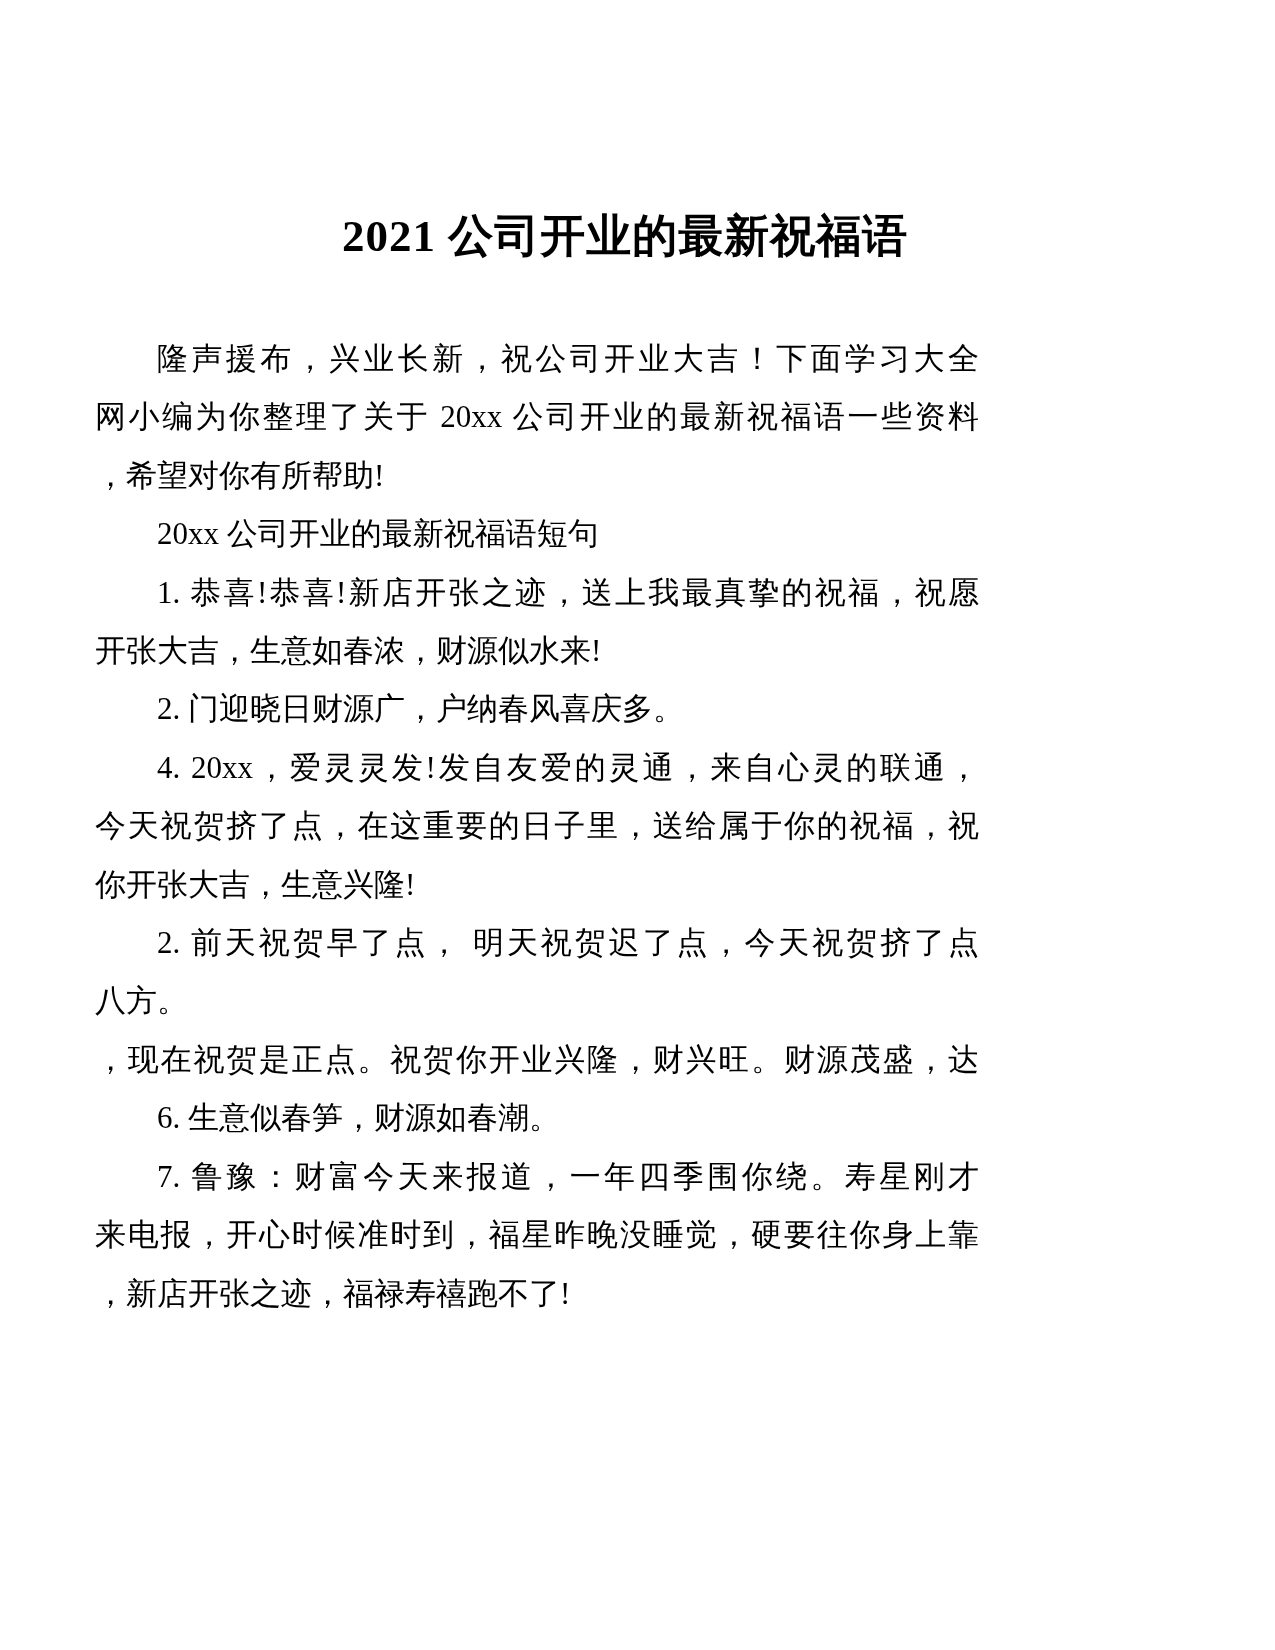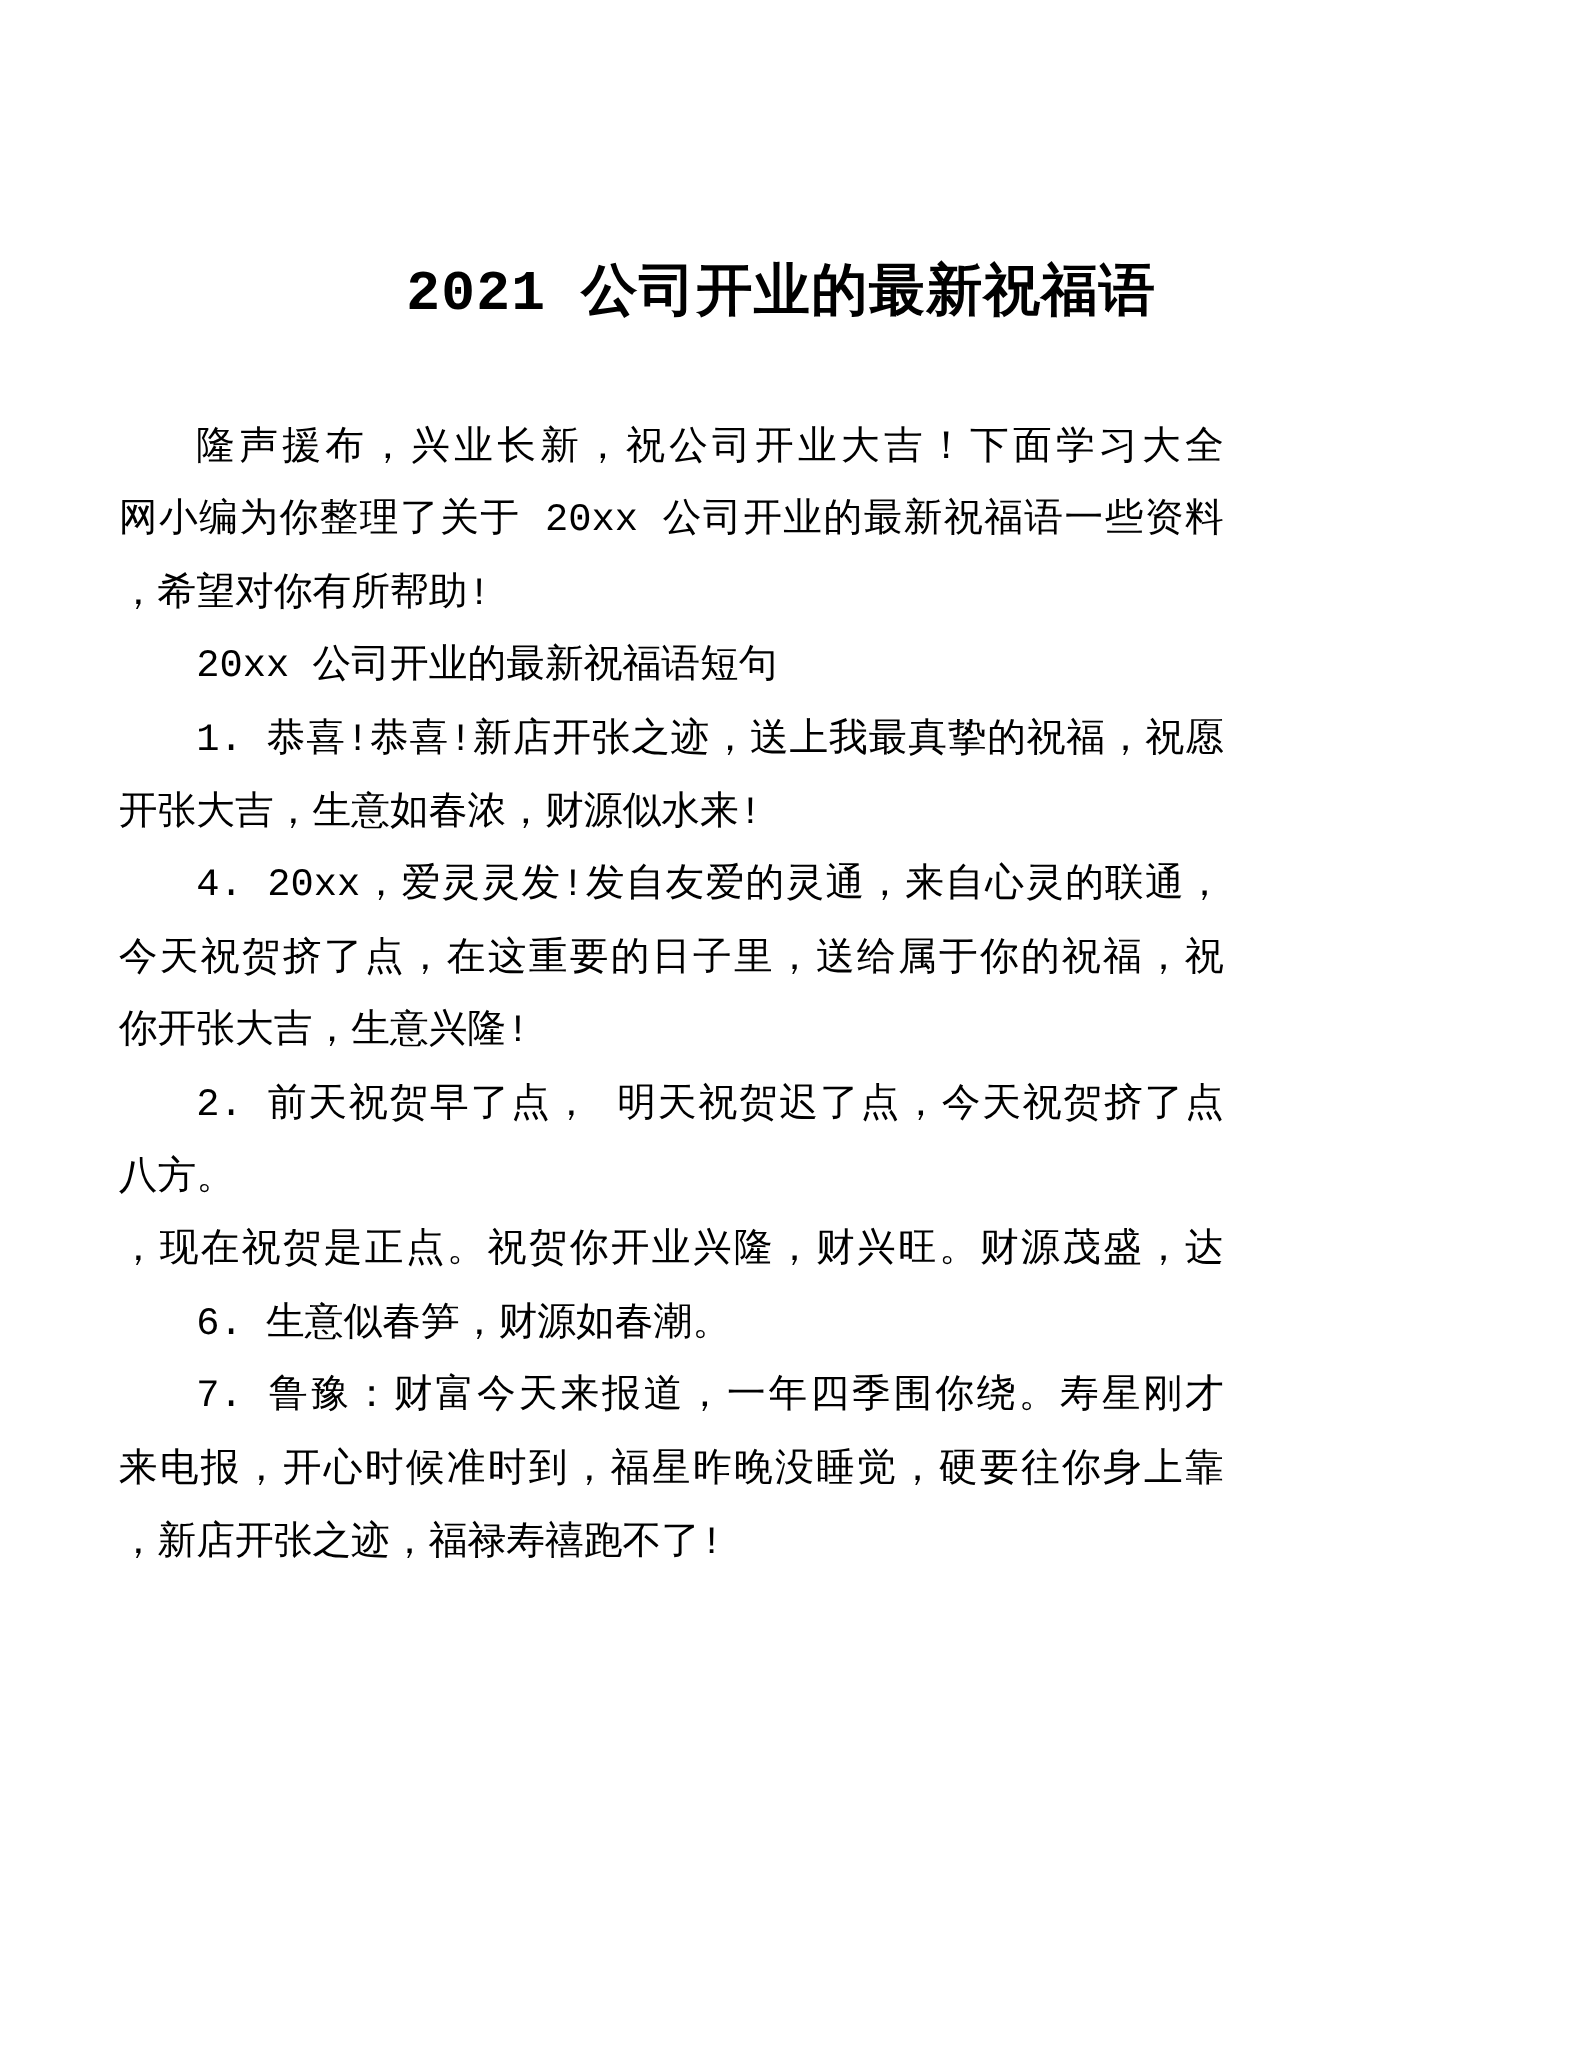--- a/index.html
+++ b/index.html
@@ -12,21 +12,20 @@
     background: #ffffff;
     overflow: hidden;
     color: #000000;
     font-family: "Liberation Serif", "DejaVu Serif", serif;
   }
   .page {
     width: 1275px;
     height: 1544px;
     padding-top: 207px;
     box-sizing: border-box;
-    font-family: Liberation Mono, monospace;
   }
   .doc-title {
     width: 884px;
     margin-left: 183px;
     font-size: 45px;
     line-height: 58px;
     font-weight: 700;
     text-align: center;
     letter-spacing: 1px;
   }
@@ -71,20 +70,23 @@
       <div class="line ll">，希望对你有所帮助!</div>
     </div>
 
     <div class="line ll ind">20xx 公司开业的最新祝福语短句</div>
 
     <div>
       <div class="line jl ind">1. 恭喜!恭喜!新店开张之迹，送上我最真挚的祝福，祝愿</div>
       <div class="line ll">开张大吉，生意如春浓，财源似水来!</div>
     </div>
 
+    <div>
+      <div class="line ll ind">2. 门迎晓日财源广，户纳春风喜庆多。</div>
+    </div>
 
 
     <div>
       <div class="line jl ind">4. 20xx，爱灵灵发!发自友爱的灵通，来自心灵的联通，</div>
       <div class="line jl">今天祝贺挤了点，在这重要的日子里，送给属于你的祝福，祝</div>
       <div class="line ll">你开张大吉，生意兴隆!</div>
     </div>
 
     <div>
       <div class="line jl ind">2. 前天祝贺早了点， 明天祝贺迟了点，今天祝贺挤了点</div>

